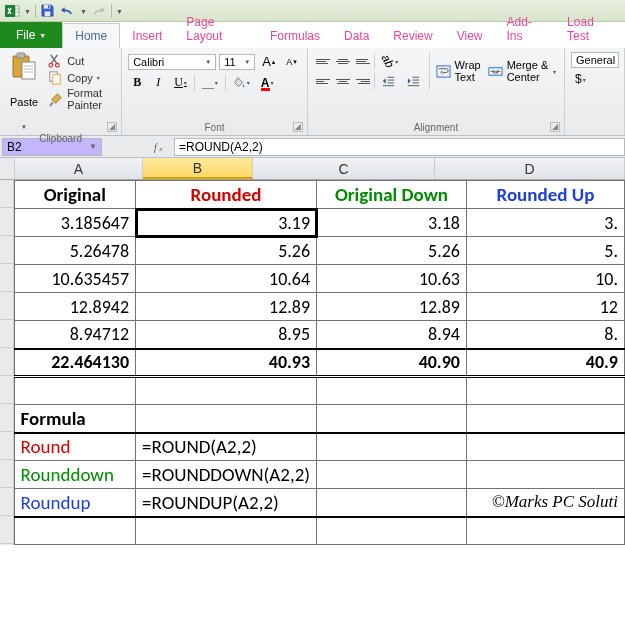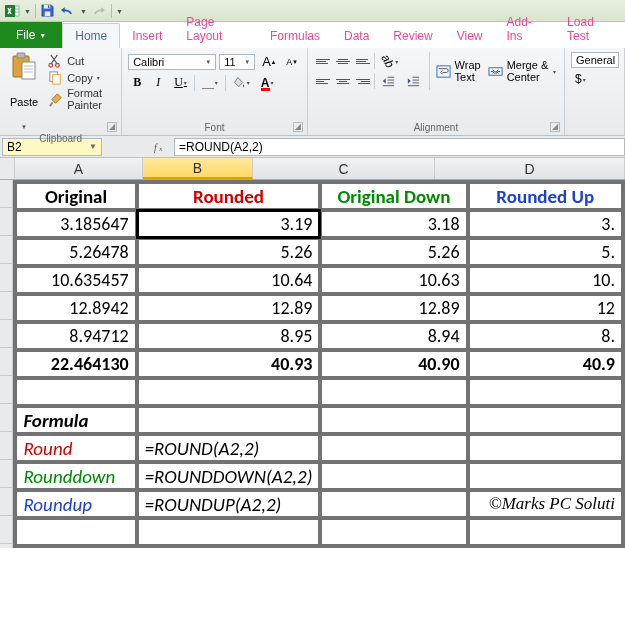--- a/index.html
+++ b/index.html
@@ -53,44 +53,44 @@
   .indent-btn svg { width: 15px; height: 14px; }
   .wrap-item, .merge-item { display: flex; align-items: center; gap: 4px; font-size: 11px; padding: 1px 2px; }
   .wrap-svg, .merge-svg { width: 15px; height: 15px; flex-shrink: 0; }
   
   .num-body { display: flex; flex-direction: column; gap: 2px; padding: 2px 2px; }
   .num-combo { border: 1px solid #b0b8c0; background: #fff; padding: 1px 4px; width: 48px; font-size: 11px; }
   .num-row { display: flex; gap: 2px; }
   
   
   .fbar { display: flex; align-items: center; background: #e8eaec; border-bottom: 1px solid #b8c0c8; height: 22px; }
-  .namebox { background: #fef9c3; border: 1px solid #b0b8c0; width: 100px; padding: 1px 4px; font-size: 12px; margin: 0 2px; display: flex; align-items: center; justify-content: space-between; }
+  .namebox { background: #c4b5fd; border: 1px solid #b0b8c0; width: 100px; padding: 1px 4px; font-size: 12px; margin: 0 2px; display: flex; align-items: center; justify-content: space-between; }
   .nb-arrow { font-size: 8px; color: #666; }
   .fx-svg { width: 14px; height: 14px; margin: 0 6px 0 50px; }
   .formula { flex: 1; background: #fff; border: 1px solid #b0b8c0; padding: 1px 4px; font-size: 12px; height: 18px; }
   
   
   .sheet-wrap { display: flex; }
   .rowhdr-col { background: #e8eaec; border-right: 1px solid #ccc; width: 15px; }
   .rowhdr-col .rh { height: 28px; border-bottom: 1px solid #ccc; }
   .colhdrs { display: flex; background: linear-gradient(#f0f2f4, #e0e4e8); border-bottom: 1px solid #aaa; height: 22px; }
   .ch { text-align: center; font-size: 14px; color: #333; border-right: 1px solid #ccc; display: flex; align-items: center; justify-content: center; }
   .ch.sel { background: linear-gradient(#ffe9a0, #ffd966); border-bottom: 2px solid #e0a000; }
   .corner { width: 15px; background: #e8eaec; border-right: 1px solid #ccc; border-bottom: 1px solid #aaa; }
   
   .grid { font-family: Calibri, sans-serif; font-size: 18px; border-collapse: collapse; }
-  .grid td { border: 4px solid #737373; height: 28px; padding: 0 6px; }
+  .grid td { border: 1px solid #737373; height: 28px; padding: 0 6px; }
   .grid .hdr td { font-weight: bold; font-size: 19px; text-align: center; }
   .grid .hdr td.r { color: #d00000; }
   .grid .hdr td.g { color: #008a00; }
   .grid .hdr td.bl { color: #2040d0; }
   .grid .num td { text-align: right; }
   .grid .sum td { text-align: right; font-weight: bold; border-top: 2px solid #000; border-bottom: 3px double #000; }
   .grid .sel { outline: 3px solid #000; outline-offset: -2px; }
-  .grid .lab { text-align: left; font-size: 19px; font-style: italic; }
+  .grid .lab { text-align: left; font-size: 19px; }
   .grid .fbold { font-weight: bold; }
   .grid .cr { color: #d00000; }
   .grid .cg { color: #008a00; }
   .grid .cb { color: #2040d0; }
   .grid .bb { border-bottom: 2px solid #000; }
   .grid .script { font-style: italic; font-family: Georgia, serif; text-align: right; font-size: 17px; }
   
   .wA { width: 128px; } .wB { width: 110px; } .wC { width: 182px; } .wD { width: 190px; }
 </style>
 </head>

